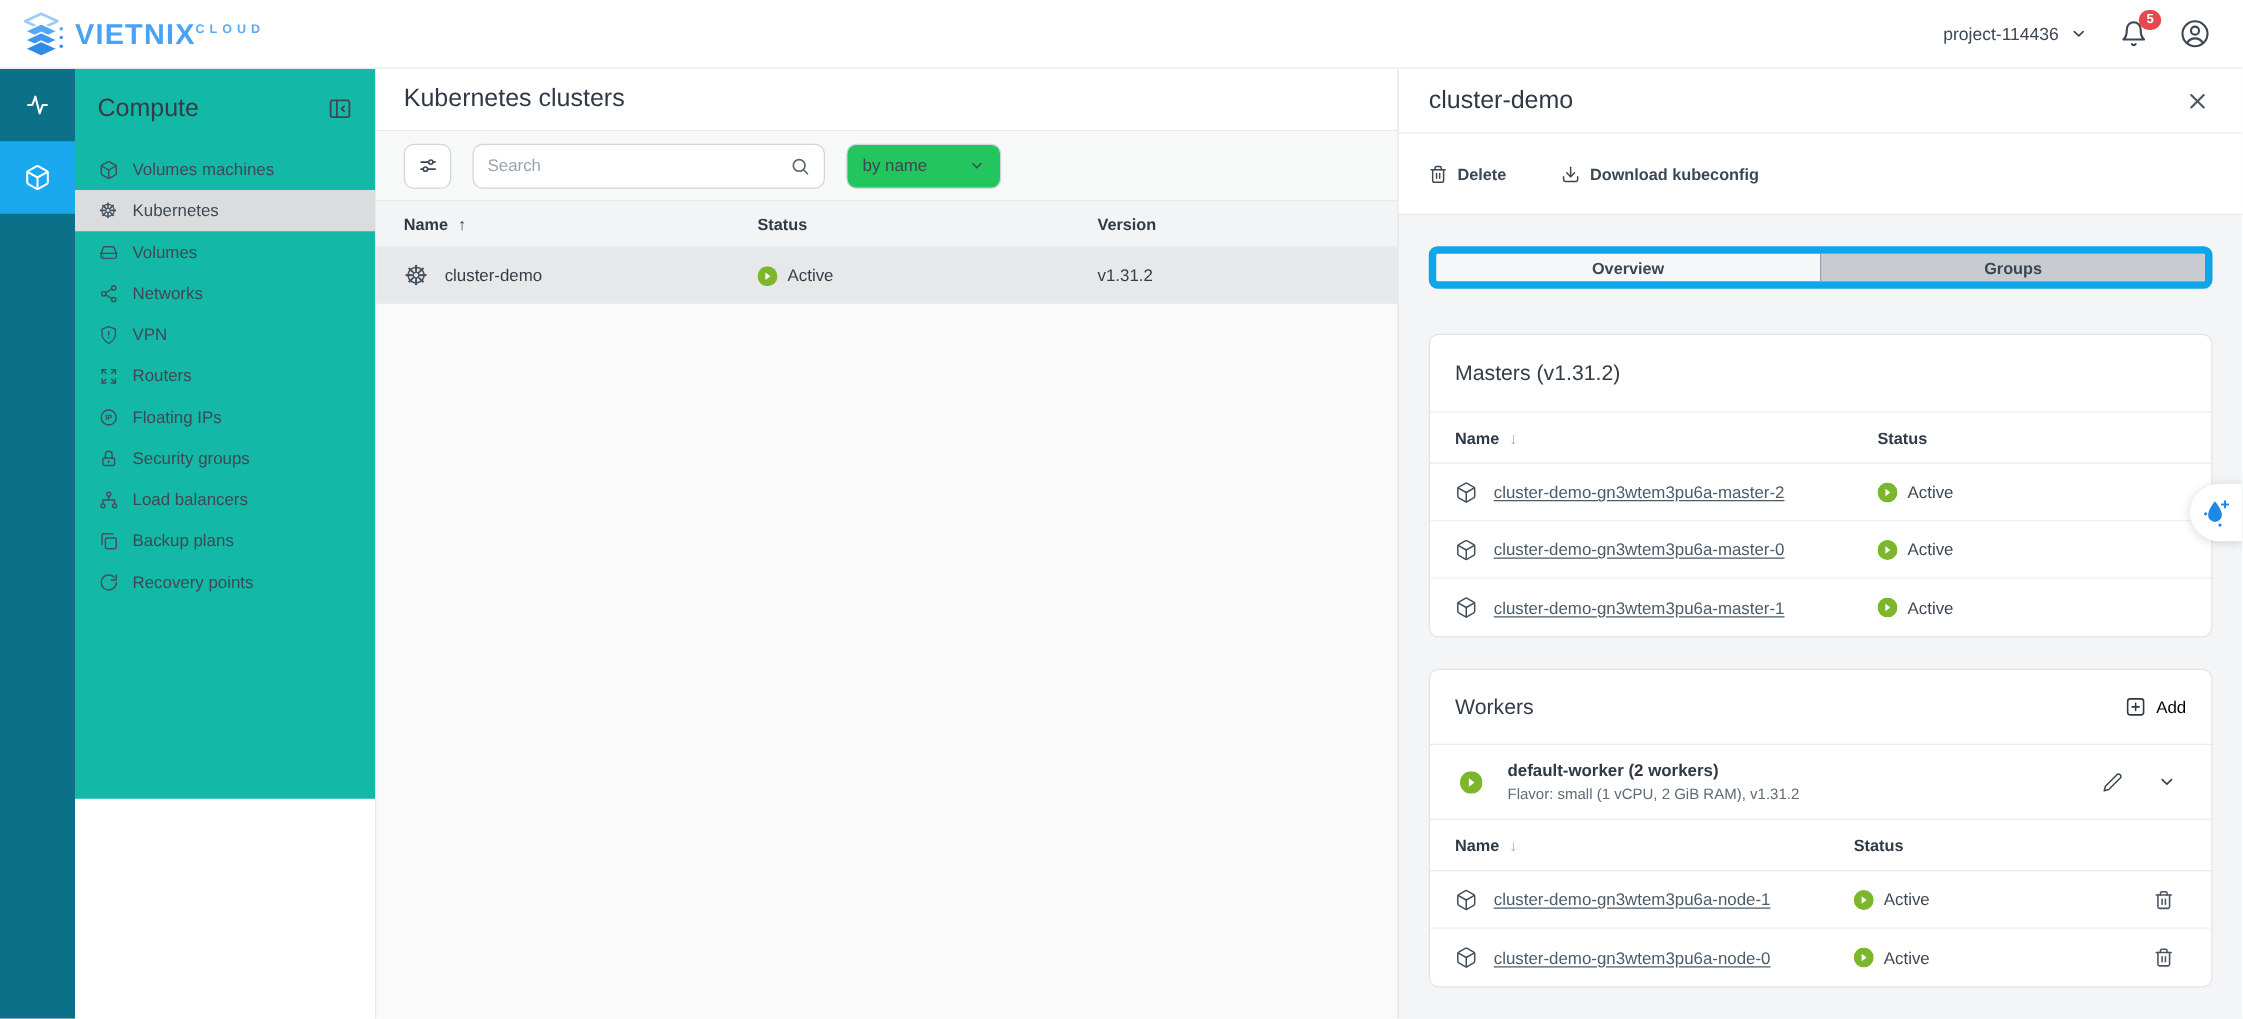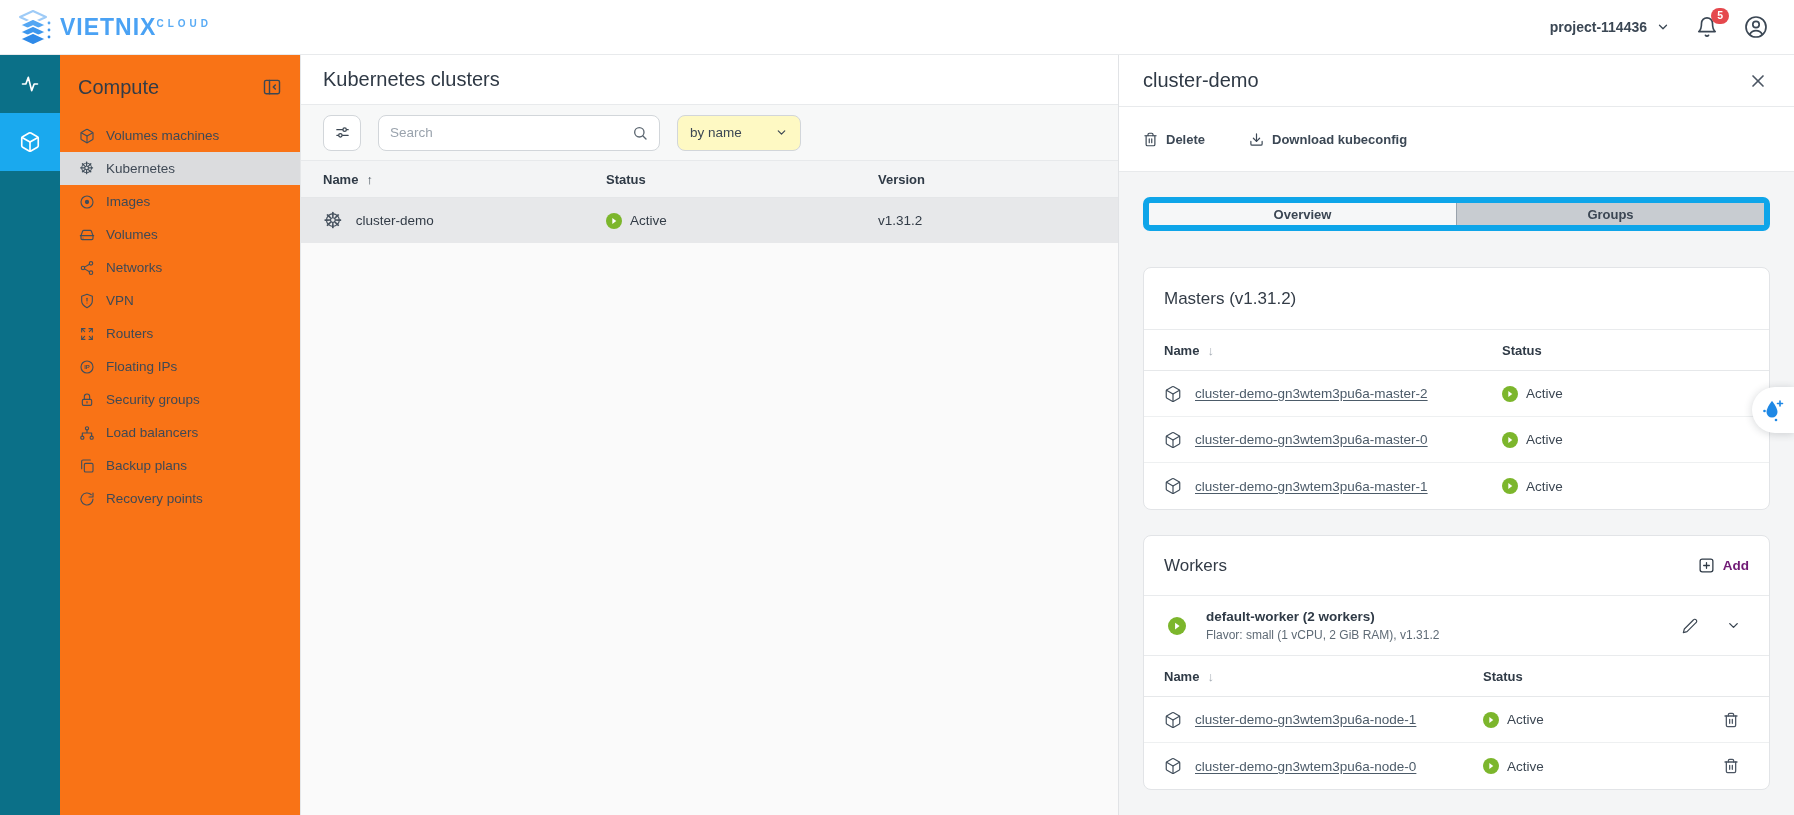--- a/index.html
+++ b/index.html
@@ -7,51 +7,51 @@
   body{position:relative;font-family:"Liberation Sans",sans-serif;background:#fff;overflow:hidden;color:#3c4753}
   svg{display:block}
 
   
   .topbar{position:absolute;left:0;top:0;width:1794px;height:55px;background:#fff;border-bottom:1px solid #e8eaec;display:flex;align-items:center;justify-content:space-between;padding:0 26px 0 12px;z-index:5}
   .brand{display:flex;align-items:center;gap:6px;cursor:pointer}
   .brand-text{display:flex;flex-direction:row;line-height:1}
   .brand-name{font-size:23px;font-weight:800;color:#4aa2f4;letter-spacing:1px}
   .brand-sub{font-size:10px;font-weight:700;color:#58abf5;letter-spacing:4px;text-align:right;margin-top:3px}
   .topbar-right{display:flex;align-items:center;gap:26px}
-  .project{display:flex;gap:9px;align-items:center;font-size:14px;font-weight:700;color:#3b4754;cursor:pointer}
+  .project{display:flex;gap:9px;align-items:center;font-size:14px;font-weight:400;color:#3b4754;cursor:pointer}
   .bell{position:relative;cursor:pointer}
   .badge{position:absolute;top:-8px;right:-11px;background:#e5484d;color:#fff;font-size:10.5px;font-weight:700;border-radius:9px;padding:2px 6px;line-height:1.1}
   .avatar{cursor:pointer}
 
   
   .rail{position:absolute;left:0;top:55px;width:60px;height:760px;background:#0b7088;z-index:4}
   .rail-item{width:60px;height:58px;display:flex;align-items:center;justify-content:center;cursor:pointer}
   .rail-item.active{background:#1aa9ee}
 
   
-  .sidebar{position:absolute;left:60px;top:55px;width:240px;height:760px;background:#f97316;z-index:3}
+  .sidebar{position:absolute;left:60px;top:55px;width:240px;height:584px;background:#14b8a6;z-index:3}
   .side-head{height:64px;display:flex;align-items:center;justify-content:space-between;padding:0 18px}
   .side-title{font-size:20px;font-weight:500;color:#333c47}
   .collapse{cursor:pointer;color:#3c4753}
   .side-item{height:33px;display:flex;align-items:center;gap:11px;padding:0 18px;font-size:13.5px;color:#3f4955;cursor:pointer}
   .side-item.active{background:#dbdcde}
   .sicon{width:17px;height:17px;display:flex;align-items:center;justify-content:center;color:#414e5b}
   .sicon svg{width:16px;height:16px;stroke:#414e5b;fill:none;stroke-width:1.7;stroke-linecap:round;stroke-linejoin:round}
   .k8s-g{font-size:17px;line-height:1;color:#414e5b}
 
   
   .main{position:absolute;left:300px;top:55px;width:818px;height:760px;background:#fafafa;border-left:1px solid #e5e7e9;z-index:2}
   .main-head{height:50px;background:#fff;border-bottom:1px solid #e8eaec;display:flex;align-items:center;padding:0 22px}
   .main-title{font-size:20px;font-weight:500;color:#2f3945}
   .toolbar{height:55px;background:#f7f8f8;display:flex;align-items:center;gap:17px;padding:0 22px}
   .btn-filter{width:38px;height:36px;background:#fff;border:1px solid #d2d6da;border-radius:8px;display:flex;align-items:center;justify-content:center;cursor:pointer;color:#3c4753}
   .search{width:282px;height:36px;background:#fff;border:1px solid #d2d6da;border-radius:8px;display:flex;align-items:center;padding:0 11px;gap:8px}
   .search input{border:none;outline:none;flex:1;font-size:13.5px;font-family:inherit;color:#3c4753;background:transparent}
   .search input::placeholder{color:#9aa3ad}
-  .select{width:124px;height:36px;background:#fef9c3;border:1px solid #d2d6da;border-radius:8px;display:flex;align-items:center;justify-content:space-between;padding:0 12px;font-size:13.5px;color:#3c4753;cursor:pointer}
+  .select{width:124px;height:36px;background:#22c55e;border:1px solid #d2d6da;border-radius:8px;display:flex;align-items:center;justify-content:space-between;padding:0 12px;font-size:13.5px;color:#3c4753;cursor:pointer}
   .thead,.trow{display:grid;grid-template-columns:283px 272px 1fr;align-items:center;padding-left:22px}
   .thead{height:38px;background:#f3f4f5;border-top:1px solid #e7e9eb;border-bottom:1px solid #e4e6e8;font-size:13px;font-weight:700;color:#2f3a46}
   .th{display:flex;align-items:flex-start;gap:8px}
   .sort-up{color:#3c4753;font-size:13px}
   .sort-down{color:#a6adb5;font-size:13px}
   .trow{height:45px;background:#e7e8ea;font-size:13.5px;color:#333c47;cursor:pointer}
   .namecell{display:flex;align-items:center;gap:13px}
   .k8s-big{font-size:22px;color:#47525f;line-height:1}
   .status{display:flex;align-items:center;gap:8px}
 
@@ -73,21 +73,21 @@
   .crow{display:grid;align-items:center;height:46px;border-bottom:1px solid #eef0f1;padding-left:20px;font-size:13.5px}
   .crow:last-child{border-bottom:none}
   .g2{grid-template-columns:1fr 267px}
   .g3{grid-template-columns:1fr 240px 46px}
   .nodecell{display:flex;align-items:center;gap:13px}
   .boxicon svg{width:18px;height:18px;stroke:#414e5b;fill:none;stroke-width:1.6;stroke-linecap:round;stroke-linejoin:round}
   .nodelink{color:#4c5b69;text-decoration:underline;text-underline-offset:2px;cursor:pointer}
   .trash-cell{display:flex;align-items:center;cursor:pointer;color:#4b5563}
   .workers-title-row{height:60px;display:flex;align-items:center;justify-content:space-between;padding:0 20px;border-bottom:1px solid #e9ebed}
   .wtitle{font-size:17px;color:#333c47}
-  .add-btn{display:flex;align-items:center;gap:8px;font-size:13.5px;font-weight:700;color:#701a75;cursor:pointer}
+  .add-btn{display:flex;align-items:center;gap:8px;font-size:13.5px;font-weight:400;color:#000000;cursor:pointer}
   .group-row{height:60px;display:flex;align-items:center;padding:0 28px 0 24px;gap:20px;border-bottom:1px solid #e9ebed}
   .group-info{flex:1}
   .group-name{font-size:13.5px;font-weight:700;color:#2f3a46}
   .group-flavor{font-size:12px;color:#5f6b76;margin-top:4px}
   .group-actions{display:flex;align-items:center;gap:28px;color:#3c4753}
   .group-actions span{cursor:pointer}
 
   
   .widget{position:absolute;right:0;top:387px;width:42px;height:46px;background:#fff;border-radius:23px 0 0 23px;box-shadow:0 1px 8px rgba(40,50,60,.2);display:flex;align-items:center;justify-content:center;z-index:6;cursor:pointer}
 </style>
@@ -183,29 +183,20 @@
       </span>
     <span>Volumes machines</span>
   </div>
   <div class="side-item active">
     <span class="sicon k8s-g">☸</span>
     <span>Kubernetes</span>
   </div>
   <div class="side-item">
     <span class="sicon">
         <svg viewBox="0 0 24 24">
-          <circle cx="12" cy="12" r="9"></circle>
-          <circle cx="12" cy="12" r="2.4" fill="#414e5b"></circle>
-        </svg>
-      </span>
-    <span>Images</span>
-  </div>
-  <div class="side-item">
-    <span class="sicon">
-        <svg viewBox="0 0 24 24">
           <path d="M22 13H2"></path>
           <path d="M5.5 6.1 3 13v4a2 2 0 0 0 2 2h14a2 2 0 0 0 2-2v-4l-2.5-6.9A2 2 0 0 0 16.6 5H7.4a2 2 0 0 0-1.9 1.1z"></path>
           <path d="M6 16.5h.01"></path>
         </svg>
       </span>
     <span>Volumes</span>
   </div>
   <div class="side-item">
     <span class="sicon">
         <svg viewBox="0 0 24 24">

